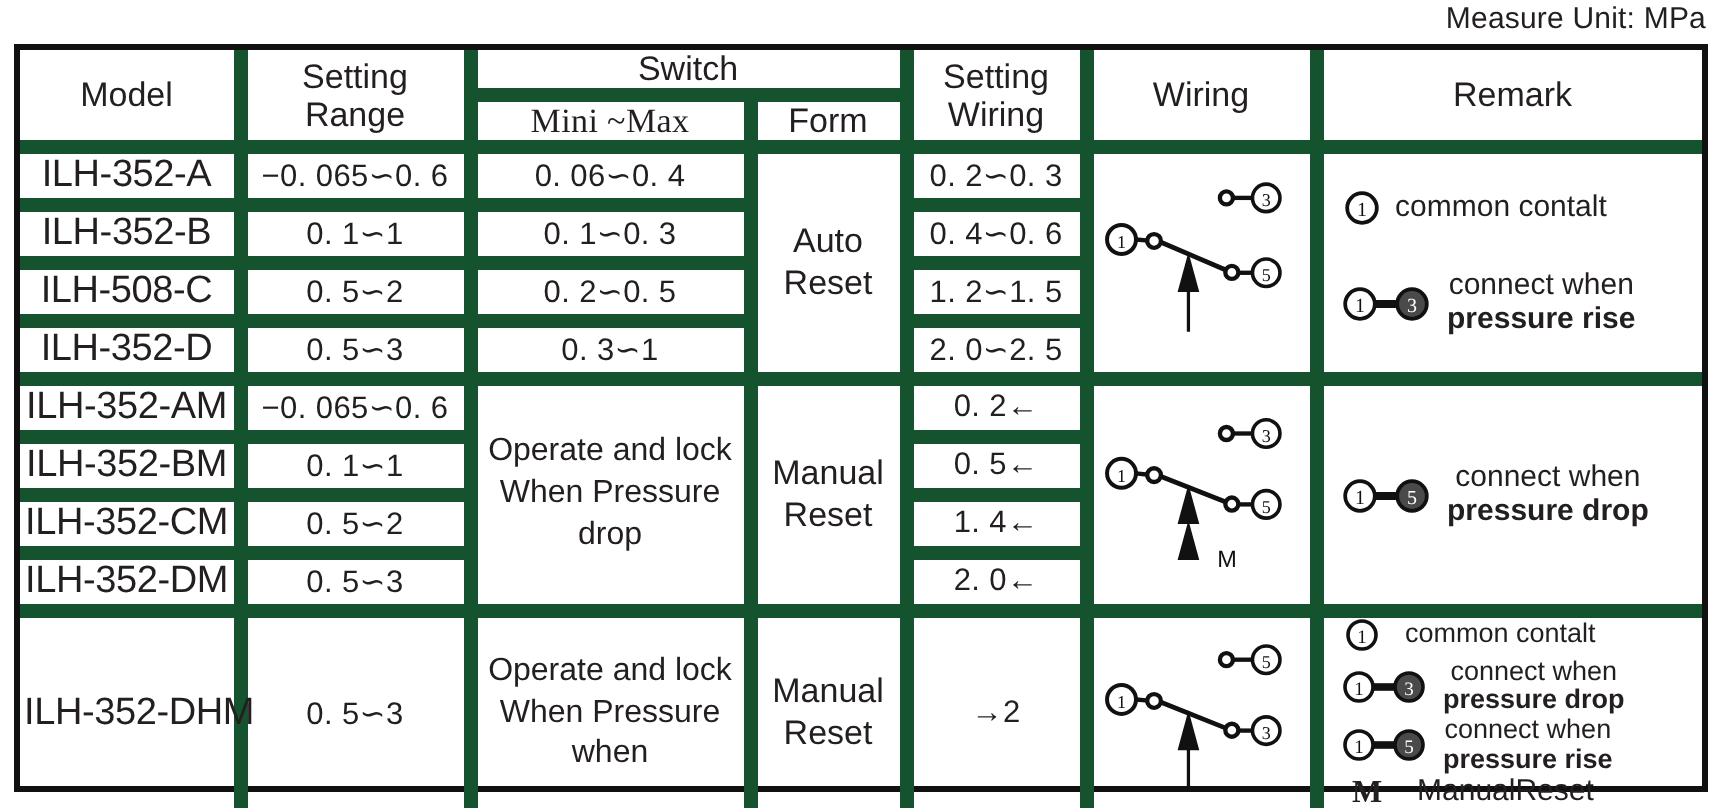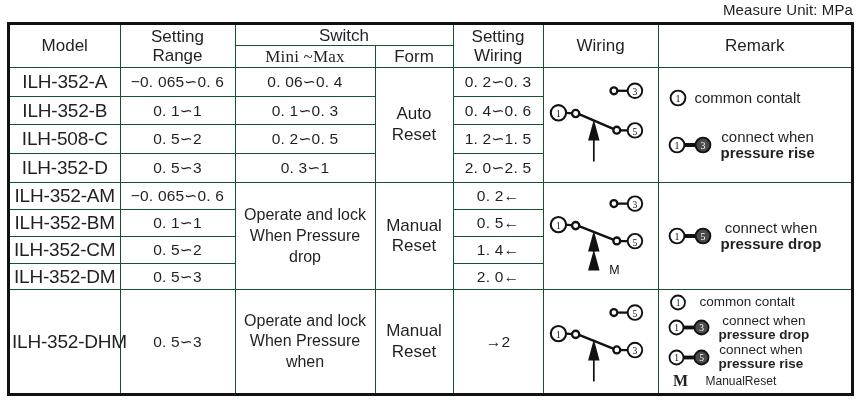--- a/index.html
+++ b/index.html
@@ -25,21 +25,21 @@
     border:3px solid #111;
     box-sizing:border-box;
     background:#fff;
   }
   table.spec{
     width:100%; height:100%;
     border-collapse:collapse;
     table-layout:fixed;
   }
   table.spec td,table.spec th{
-    border:1px solid #14532d;
+    border:7px solid #14532d;
     padding:0 2px;
     text-align:center;
     vertical-align:middle;
     font-weight:normal;
     box-sizing:border-box;
   }
   
   table.spec tr:first-child th{border-top:none;}
   table.spec tr td:first-child,table.spec tr th:first-child{border-left:none;}
   table.spec tr td:last-child,table.spec tr th:last-child{border-right:none;}
@@ -103,21 +103,21 @@
   .remark-line .txt{text-align:center;margin-left:5px;}
   .remark-line .txt .l2{display:block;font-weight:bold;}
   .remark-box.tight .remark-line{font-size:13.5px;}
   .remark-box.tight .remark-line .txt{line-height:1.05;}
   .remark-box.tight .remark-line.hdr{margin-bottom:2px;}
   .mlegend{
     font-family:"Liberation Serif",serif;
     font-weight:bold;font-size:16px;
     width:26px;text-align:center;display:inline-block;
   }
-  .mlegend-txt{font-size:12px;margin-left:12px;}
+  .mlegend-txt{font-size:15px;margin-left:12px;}
   .term-svg{flex:0 0 auto;display:block;}
 </style>
 </head>
 <body>
 
 <div id="sheet">
 
   <div class="measure-unit">Measure Unit: MPa</div>
 
   <div class="table-frame">

